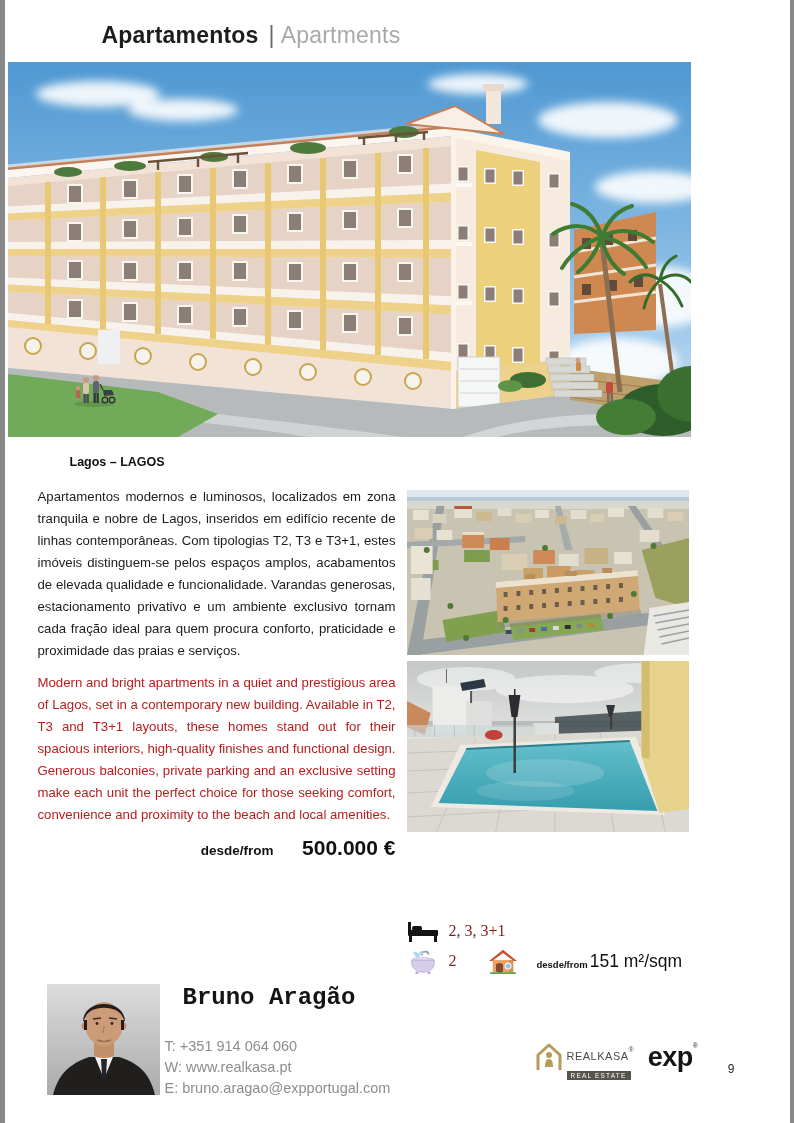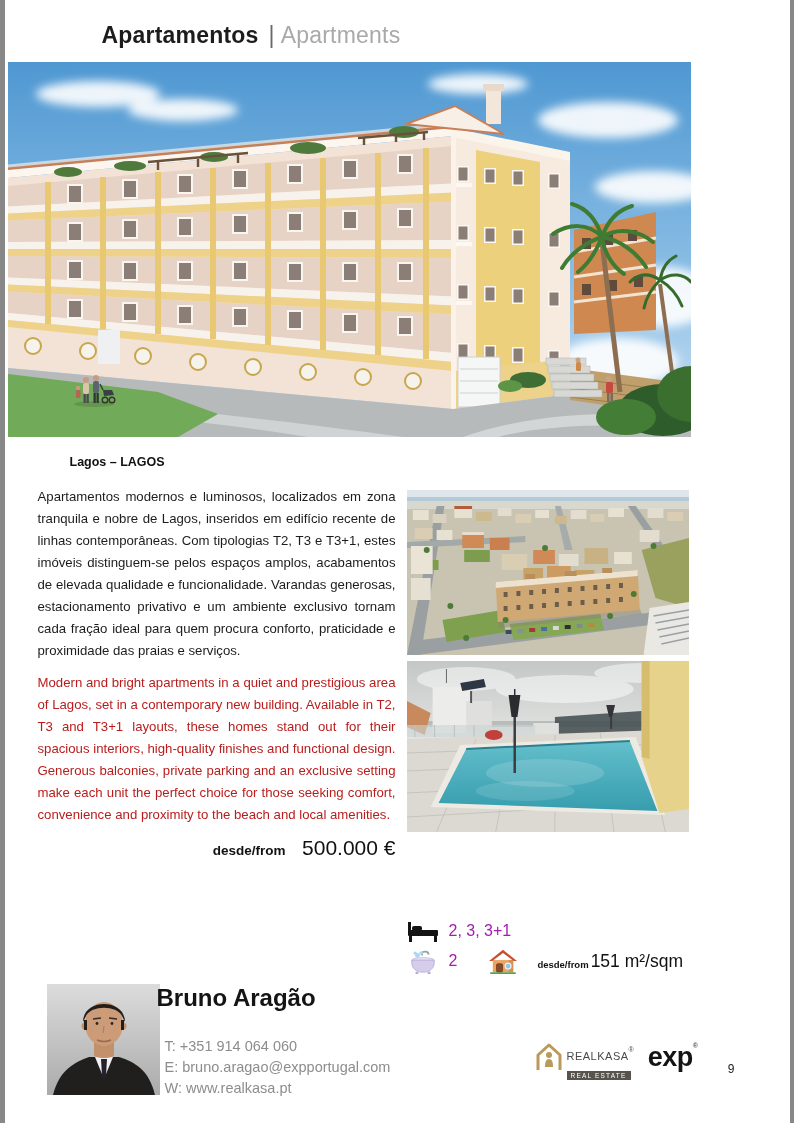--- a/index.html
+++ b/index.html
@@ -16,33 +16,33 @@
   #aerialPhoto{left:402px;top:490px;width:282px;height:165px;}
   #poolPhoto{left:402px;top:661px;width:282px;height:171px;}
   
   .loc{position:absolute;left:33px;top:455px;font-size:12.5px;font-weight:700;color:#111;padding-left:32px;}
   .para{position:absolute;left:33px;width:358px;font-size:13.2px;line-height:22px;
         text-align:justify;text-justify:inter-word;}
   #descPt{top:486px;color:#1c1c1c;}
   #descEn{top:672px;color:#b91c1c;}
   .price{position:absolute;left:33px;top:836px;width:358px;text-align:right;white-space:nowrap;}
   .price .pfx{font-size:13.5px;font-weight:700;color:#111;}
-  .price .val{font-size:21px;font-weight:400;color:#111;margin-left:12px;}
+  .price .val{font-size:21px;font-weight:700;color:#111;margin-left:24px;}
   
   .spec-row{position:absolute;display:flex;align-items:center;}
   #rowBeds{left:402px;top:918px;}
   #rowBaths{left:402px;top:948px;}
   .spec-ico{width:32px;height:26px;margin-right:10px;flex:0 0 auto;}
-  .spec-txt{font-size:16px;color:#a21caf;}
+  .spec-txt{font-size:16px;color:#7f1d1d;font-family:Liberation Serif, serif;}
   .area-pfx{font-size:9.5px;font-weight:700;color:#111;margin:6px 2px 0 8px;}
   .area-val{font-size:17.5px;color:#111;}
   #houseIco{margin-left:30px;}
   
   #agentPhoto{left:42px;top:984px;width:113px;height:111px;}
-  .agent-name{position:absolute;left:152px;top:984px;font-size:24px;font-weight:700;color:#141414;}
+  .agent-name{position:absolute;left:178px;top:984px;font-size:24px;font-weight:700;color:#141414;font-family:Liberation Mono, monospace;}
   .agent-contact{position:absolute;left:160px;top:992px;font-size:14.5px;line-height:21px;color:#8d8d8d;margin-top:44px;}
   .agent-contact a{color:#8d8d8d;text-decoration:none;display:block;}
   
   .brand{position:absolute;left:528px;top:1040px;display:flex;align-items:flex-start;}
   .rk-ico{width:32px;height:32px;margin-right:2px;}
   .rk-txt{position:relative;padding-top:6px;}
   .rk-name{font-size:11px;font-weight:500;color:#4a4a4a;letter-spacing:.5px;}
   .rk-reg{font-size:7px;color:#4a4a4a;vertical-align:top;}
   .rk-tag{display:inline-block;background:#57544e;color:#fff;font-size:6.5px;letter-spacing:1.2px;
           padding:1px 4px;margin-top:1px;}
@@ -521,22 +521,22 @@
     <path d="M46,35 L54,34 M62,34 L70,35" stroke="#3a2d23" stroke-width="1.5"></path>
     <circle cx="50" cy="39.5" r="1.4" fill="#2c2620"></circle>
       <circle cx="65" cy="39.5" r="1.4" fill="#2c2620"></circle>
     <path d="M57,42 L56,49" stroke="#b07f5c" stroke-width="1.2"></path>
     <path d="M50,56 Q57,59 64,56" stroke="#9a6b50" stroke-width="1.5" fill="none"></path>
   </svg>
 
   <div class="agent-name">Bruno Aragão</div>
   <div class="agent-contact">
     <div>T: +351 914 064 060</div>
+    <a href="#">W: www.realkasa.pt</a>
     <a href="#">E: bruno.aragao@expportugal.com</a>
-    <a href="#">W: www.realkasa.pt</a>
   </div>
 
   <div class="brand">
     <svg class="rk-ico" viewBox="0 0 32 32">
       <path d="M5,30 L5,15 L16,5 L27,15 L27,30" stroke="#b99a5b" stroke-width="3" fill="none" stroke-linejoin="round"></path>
       <circle cx="16" cy="15" r="3" fill="#b99a5b"></circle>
       <path d="M16,19 C13,19 12,22 12,27 L20,27 C20,22 19,19 16,19 Z" fill="#b99a5b"></path>
     </svg>
     <div class="rk-txt">
       <span class="rk-name">REALKASA</span><span class="rk-reg">®</span><br>

